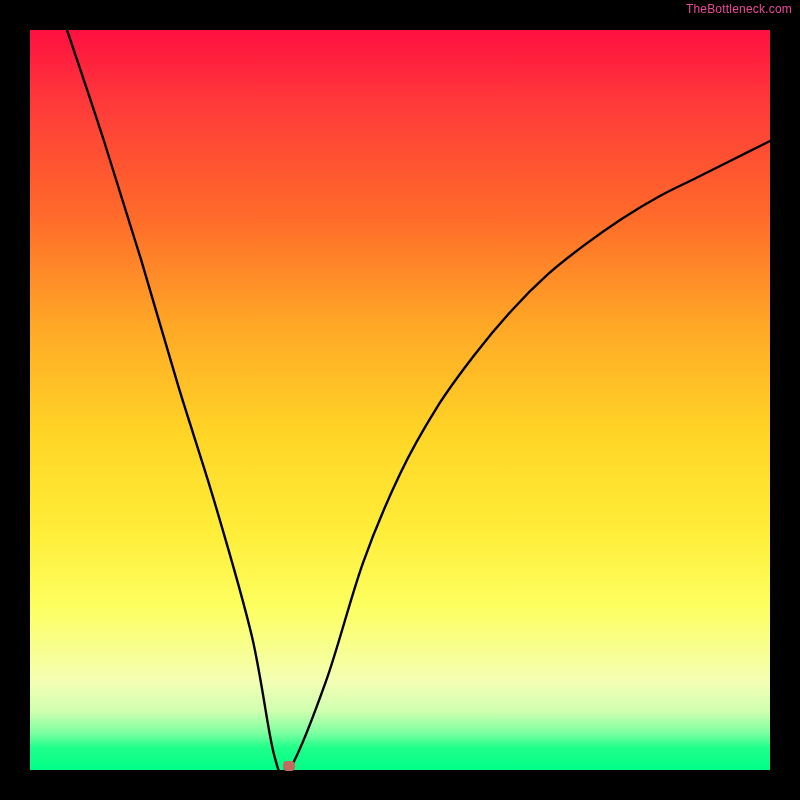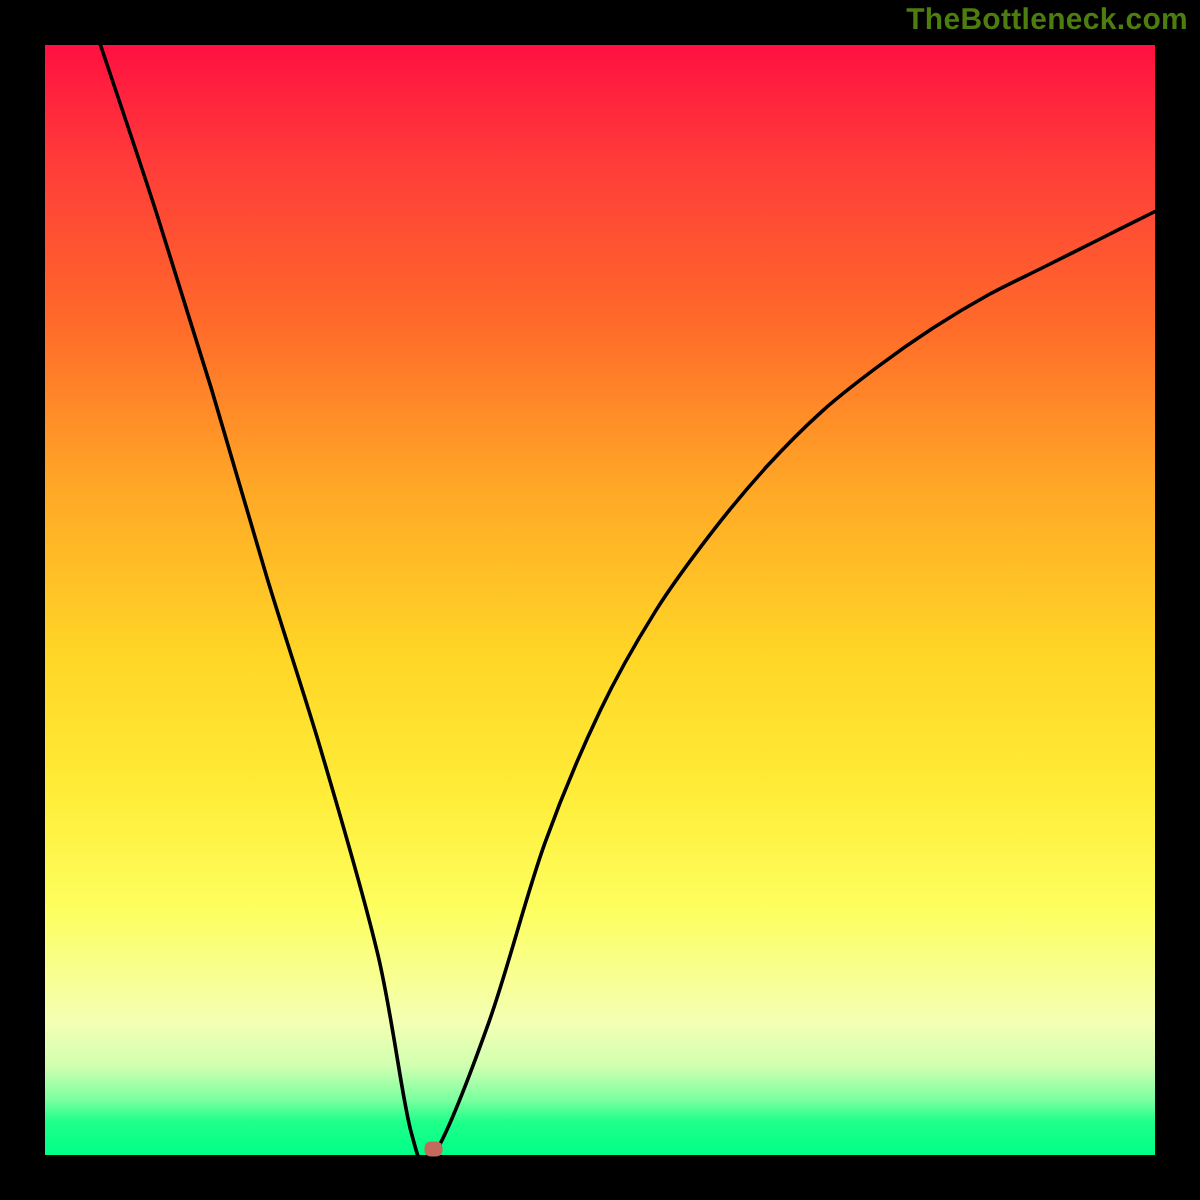--- a/index.html
+++ b/index.html
@@ -14,23 +14,23 @@
   .frame {
     position: relative;
     width: 800px;
     height: 800px;
     background: #000;
   }
   .watermark {
     position: absolute;
     top: 2px;
     right: 8px;
-    color: #4d7c0f;
-    font-size: 20px;
-    font-weight: 700;
+    color: #ec4899;
+    font-size: 12px;
+    font-weight: 400;
     letter-spacing: 0.2px;
     user-select: none;
   }
   .plot-area {
     position: absolute;
     left: 30px;
     top: 30px;
     width: 740px;
     height: 740px;
     background: linear-gradient(to bottom,

